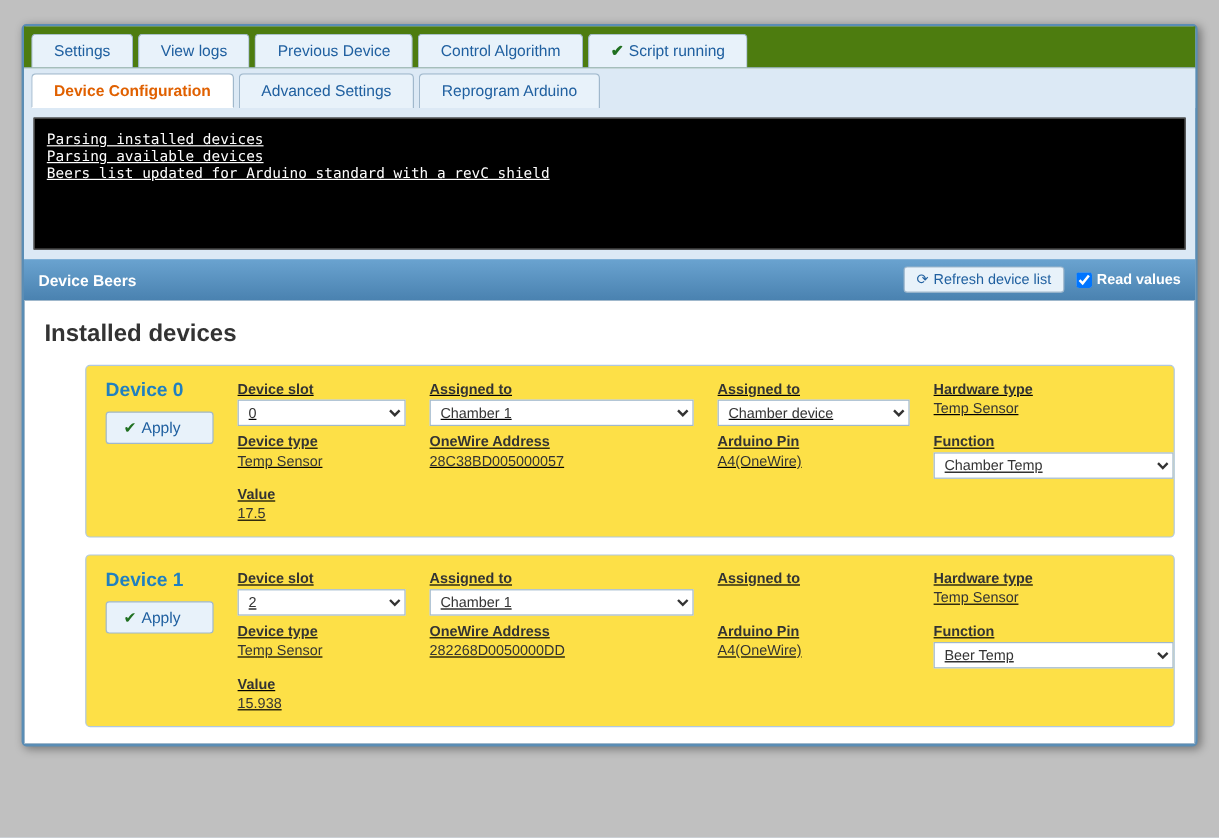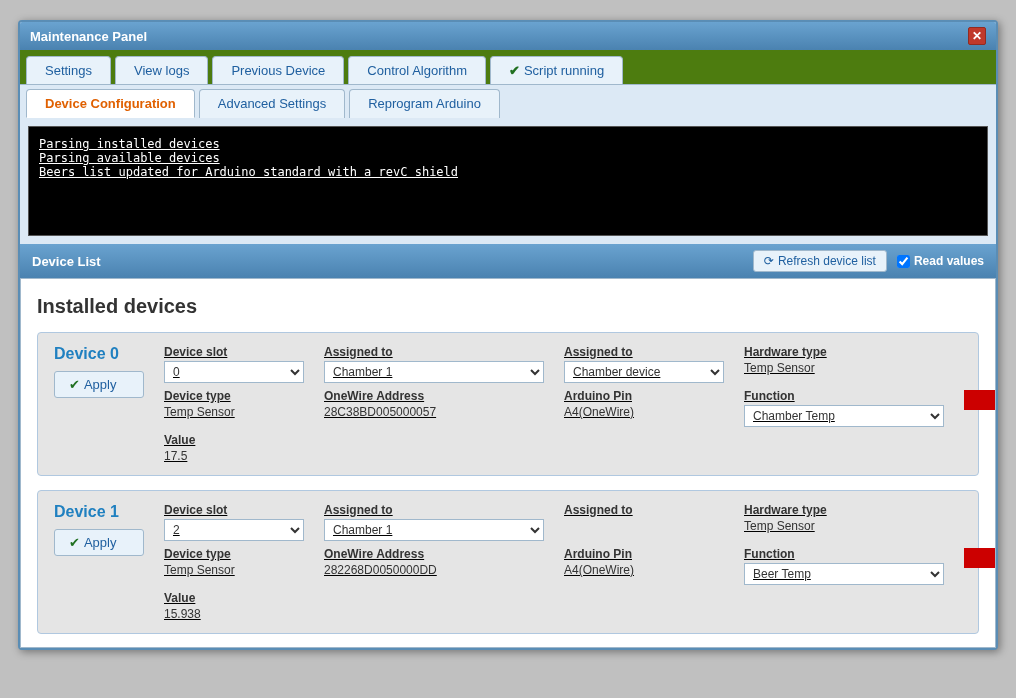--- a/index.html
+++ b/index.html
@@ -144,24 +144,25 @@
     .scroll-container::-webkit-scrollbar-track { background: #e0e0e0; }
     .scroll-container::-webkit-scrollbar-thumb { background: #a0a0a0; border: 1px solid #808080; }
     .installed-title {
       font-size: 20px;
       font-weight: bold;
       color: #333;
       margin-bottom: 14px;
     }
     .device-card {
       border: 1px solid #b0c8e0;
-      background: #e5e5e5;
+      background: #fde047;
       border-radius: 4px;
       padding: 12px 16px;
       margin-bottom: 14px;
+      margin-left: 34px;
     }
     .device-card-inner {
       display: flex;
       gap: 20px;
       align-items: flex-start;
     }
     .device-id-col {
       min-width: 90px;
       display: flex;
       flex-direction: column;
@@ -203,24 +204,20 @@
       color: #333;
       cursor: pointer;
     }
     
   </style>
 </head>
 <body>
 
 <div class="window">
 
-  <div class="title-bar">
-    <span>Maintenance Panel</span>
-    <div class="title-bar-close">✕</div>
-  </div>
 
   <div class="tabs-row">
     <div class="tab">Settings</div>
     <div class="tab">View logs</div>
     <div class="tab">Previous Device</div>
     <div class="tab">Control Algorithm</div>
     <div class="tab script-running">
       <span class="check">✔</span>
       <span>Script running</span>
     </div>
@@ -232,21 +229,21 @@
     <div class="tab">Reprogram Arduino</div>
   </div>
 
   <div class="console-area">
     <div>Parsing installed devices</div>
     <div>Parsing available devices</div>
     <div>Beers list updated for Arduino standard with a revC shield</div>
   </div>
 
   <div class="device-list-header">
-    <span>Device List</span>
+    <span>Device Beers</span>
     <div class="device-list-header-actions">
       <button class="refresh-btn">
         <span>⟳</span>
         <span>Refresh device list</span>
       </button>
       <label class="read-values-label">
         <input type="checkbox" checked="" style="">
         <span>Read values</span>
       </label>
     </div>

